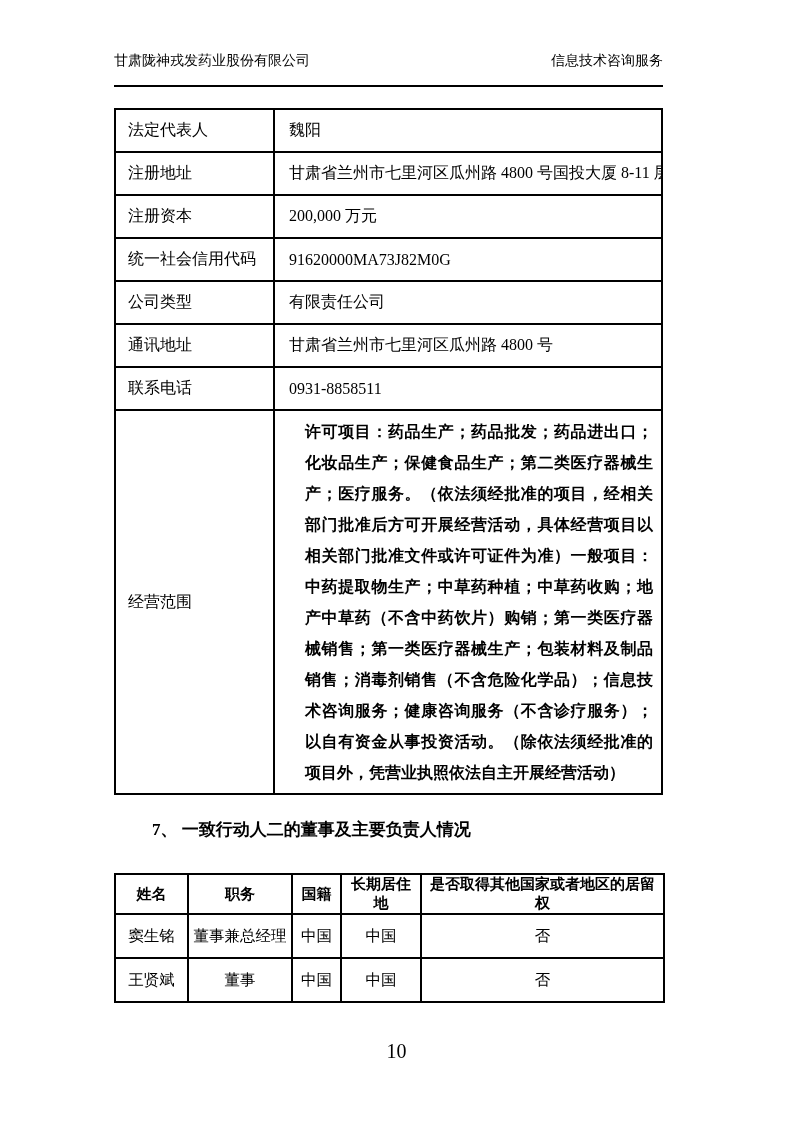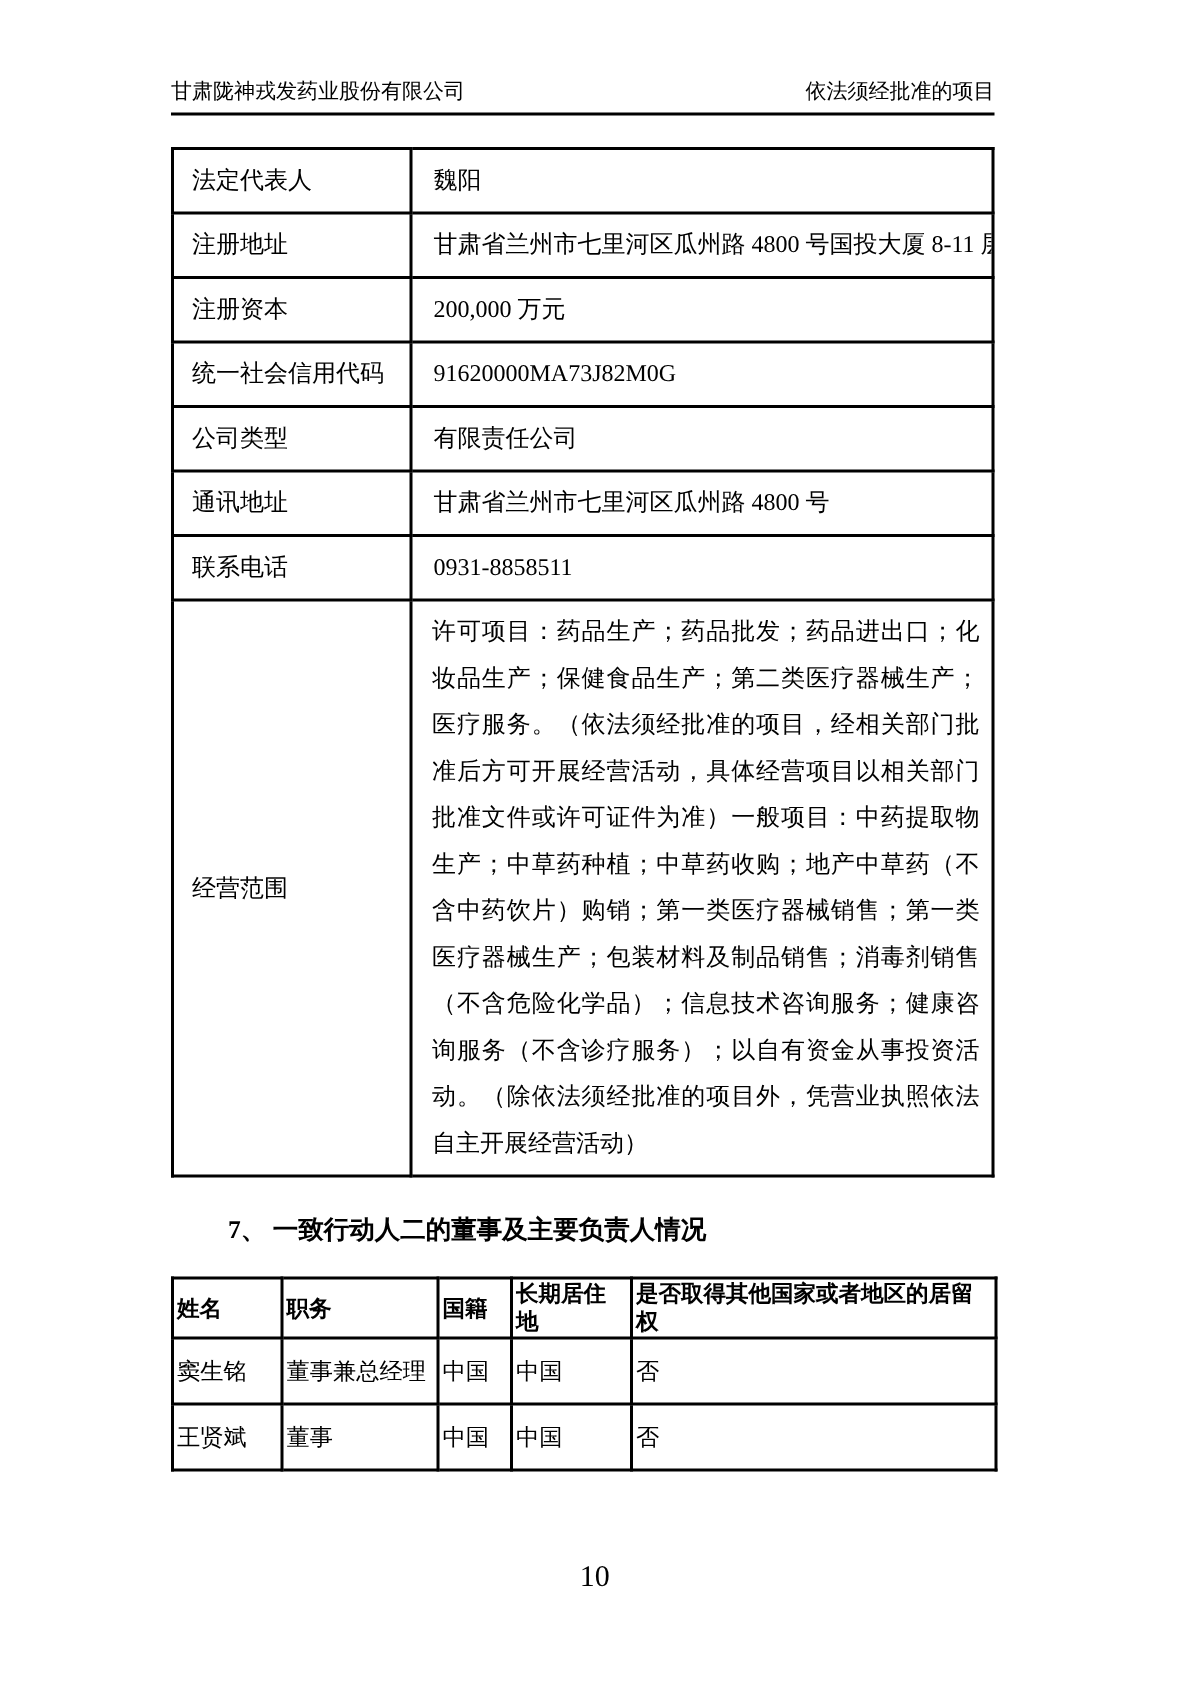--- a/index.html
+++ b/index.html
@@ -7,51 +7,52 @@
     width: 793px; height: 1122px;
     background: #ffffff;
     color: #000000;
     font-family: "Liberation Serif", "DejaVu Serif", serif;
   }
   .page { position: relative; width: 793px; height: 1122px; overflow: hidden; background: #fff; }
   .content { padding: 0 130px 0 114px; }
 
   .doc-header {
     display: flex; justify-content: space-between; align-items: flex-end;
-    padding-top: 52px; padding-bottom: 5px;
+    padding-top: 52px; padding-bottom: 15px;
     border-bottom: 2px solid #000;
     font-size: 14px;
   }
 
   table { border-collapse: collapse; table-layout: fixed; border-radius: 19px; }
 
   .t1 { width: 549px; margin-top: 21px; }
   .t1 td {
     border: 2px solid #000;
     font-size: 16px;
     vertical-align: middle;
   }
   .t1 td.lbl { width: 141px; padding: 0 4px 0 12px; height: 41px; }
   .t1 td.val { padding: 0 6px 0 14px; white-space: nowrap; overflow: hidden; margin-top: 42px; }
   .t1 td.scope {
     white-space: normal;
     text-align: justify;
     text-align-last: left;
     line-height: 31px;
-    padding: 5px 8px 5px 13px;
+    padding: 5px 8px 5px 30px;
+    font-weight: bold;
   }
 
   .section-heading {
     margin: 24px 0 0 38px;
     font-weight: bold;
     font-size: 17px;
     line-height: 22px;
   }
 
-  .t2 { width: 549px; margin-top: 20px; text-align: left; }
+  .t2 { width: 549px; margin-top: 32px; text-align: center; }
   .t2 th {
     border: 2px solid #000;
     font-size: 15px; font-weight: bold;
     height: 38px; padding: 0 2px;
   }
   .t2 td {
     border: 2px solid #000;
     font-size: 15.5px;
     height: 42px; padding: 0 2px;
   }
@@ -69,21 +70,21 @@
   }
 </style>
 </head>
 <body>
 
 <div class="page">
   <div class="content">
 
     <div class="doc-header">
       <span>甘肃陇神戎发药业股份有限公司</span>
-      <span>依法须经批准的项目</span>
+      <span>信息技术咨询服务</span>
     </div>
 
     <table class="t1">
       <tbody>
         <tr>
           <td class="lbl">法定代表人</td>
           <td class="val">魏阳</td>
         </tr>
         <tr>
           <td class="lbl">注册地址</td>

